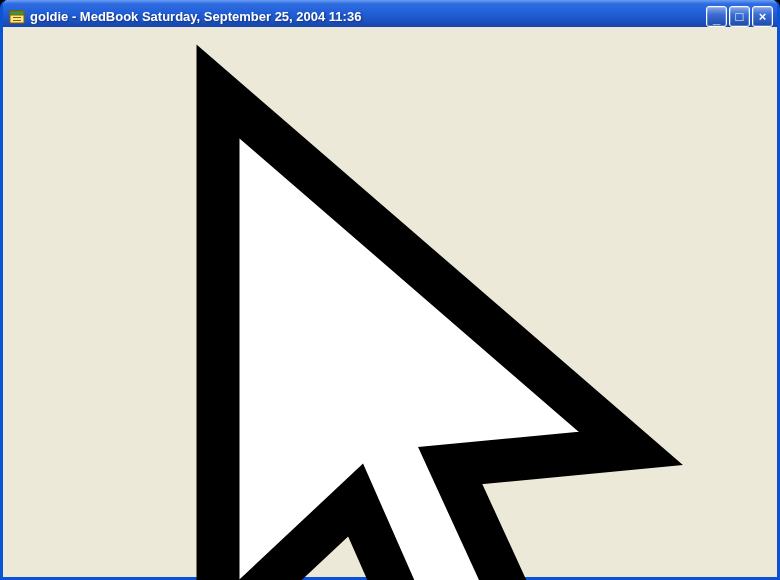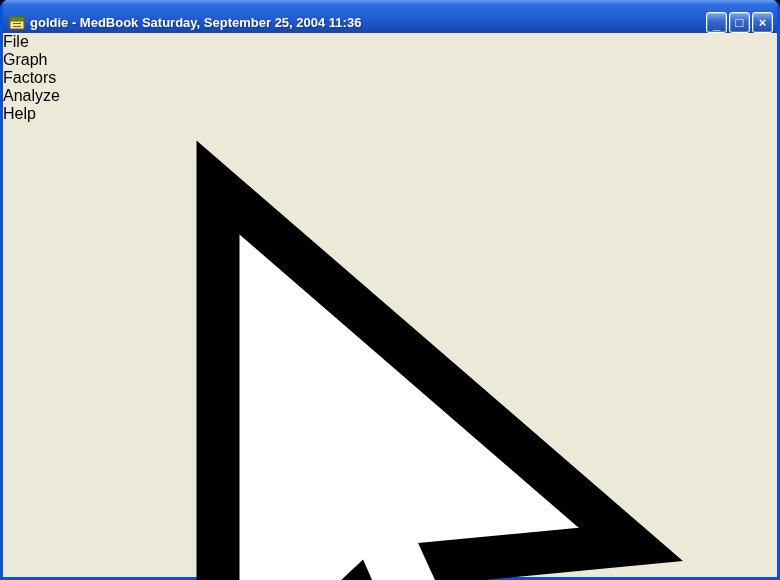--- a/index.html
+++ b/index.html
@@ -1,20 +1,20 @@
 <!DOCTYPE html>
 <html><head>
 <meta charset="utf-8">
 <style>
 *{margin:0;padding:0;box-sizing:border-box;}
 html,body{width:780px;height:580px;overflow:hidden;}
 body{font-family:"Liberation Sans",sans-serif;background:#000;position:relative;}
 .window{position:absolute;inset:0;display:flex;flex-direction:column;background:#ece9d8;
  border-left:3px solid #0a52d6;border-right:3px solid #0a52d6;border-bottom:3px solid #0a52d6;border-radius:8px 8px 0 0;}
-.titlebar{flex:0 0 26px;display:flex;align-items:center;gap:5px;padding:12px 4px 0 6px;color:#fff;border-radius:6px 6px 0 0;
+.titlebar{flex:0 0 26px;display:flex;align-items:center;gap:5px;padding:6px 4px 0 6px;color:#fff;border-radius:6px 6px 0 0;
  background:linear-gradient(180deg,#6a9ef5 0%,#2f6ce0 14%,#2260d8 46%,#1b50bd 82%,#1846a6 100%);}
 .title-icon{width:16px;height:16px;flex:0 0 16px;}
 .title-text{flex:1;font-size:13px;font-weight:bold;white-space:nowrap;overflow:hidden;text-shadow:1px 1px 2px #12337a;}
 .win-buttons{display:flex;}
 .winbtn{width:21px;height:21px;margin-left:2px;border-radius:3px;border:1px solid #fff;color:#fff;font-weight:bold;
  display:flex;align-items:center;justify-content:center;font-size:13px;
  background:linear-gradient(180deg,#86a9ea,#3a6cd4 40%,#1d4ba8);box-shadow:inset 0 0 0 1px rgba(255,255,255,.25);}
 .winbtn.minimize{align-items:flex-end;padding-bottom:4px;line-height:6px;}
 .winbtn.close{background:linear-gradient(180deg,#f0a violet;}
 .winbtn.close{background:linear-gradient(180deg,#f2a490,#dd4f31 40%,#aa2a0e);font-size:15px;}
@@ -43,27 +43,20 @@
       <path d="M4,8.5 h8 M4,11.5 h8" stroke="#806000" fill="none"></path>
     </svg>
     <span class="title-text">goldie - MedBook Saturday, September 25, 2004  11:36</span>
     <div class="win-buttons">
         <div class="winbtn minimize">_</div>
         <div class="winbtn maximize">□</div>
         <div class="winbtn close">×</div>
       </div>
   </div>
 
-  <div class="menubar">
-      <div class="menu-item">File</div>
-      <div class="menu-item">Graph</div>
-      <div class="menu-item">Factors</div>
-      <div class="menu-item">Analyze</div>
-      <div class="menu-item">Help</div>
-    </div>
 
   <div class="toolbar">
     <div class="tool-btn">
       <svg viewBox="0 0 18 18">
           <path d="M5,1.5 L5,14 L8.2,11 L10.4,16 L12.6,15 L10.4,10.2 L14.6,9.8 Z" fill="#fff" stroke="#000"></path>
         </svg>
     </div>
 
     <div class="tb-gap"></div>
 

